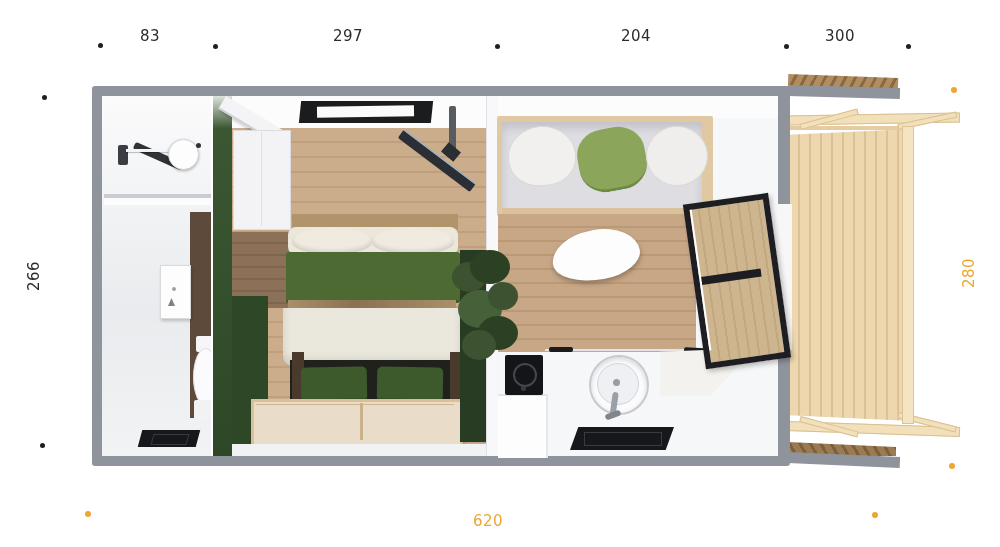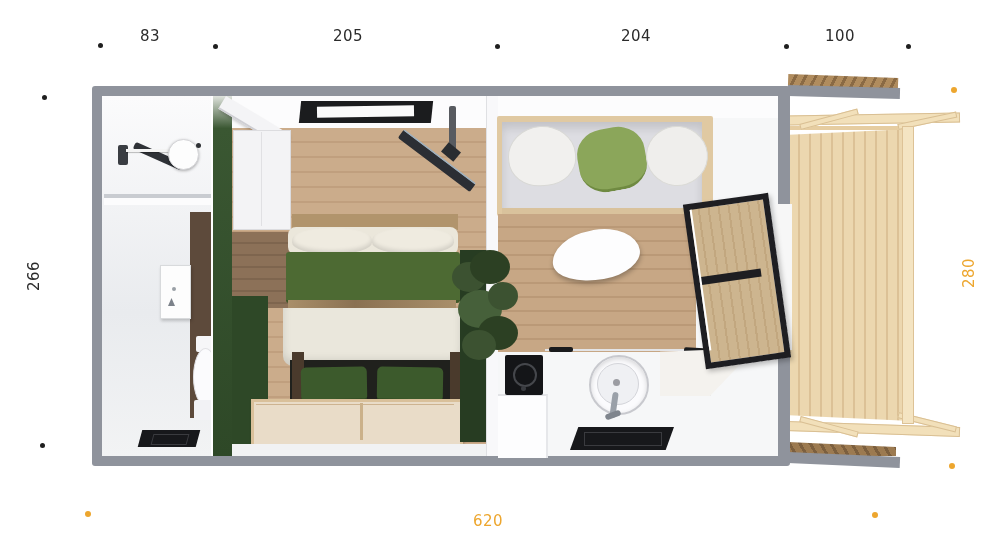--- a/index.html
+++ b/index.html
@@ -169,23 +169,23 @@
   <div class="s" style="left:776px;top:204px;width:16px;height:146px;background:#f7f7f7;"></div>
   <div class="s" style="left:694px;top:198px;width:74px;height:154px;border:6px solid #1e1e22;background:repeating-linear-gradient(90deg,#cdb58f 0 8px,#c2a77f 8px 10px);transform:rotate(-8deg);box-shadow:2px 3px 5px rgba(0,0,0,.25);">
     <div class="s" style="left:0;top:68px;width:62px;height:8px;background:#1e1e22;"></div>
     <div class="s" style="left:0;top:0;width:2px;height:142px;background:#ffffff;"></div>
   </div>
 </div>
 
 <div class="s" style="left:0;top:4px;width:1000px;height:547px;">
 
   <div class="s dim-label" style="left:130px;top:22px;width:40px;">83</div>
-  <div class="s dim-label" style="left:323px;top:22px;width:50px;">205</div>
+  <div class="s dim-label" style="left:323px;top:22px;width:50px;">297</div>
   <div class="s dim-label" style="left:611px;top:22px;width:50px;">204</div>
-  <div class="s dim-label" style="left:815px;top:22px;width:50px;">100</div>
+  <div class="s dim-label" style="left:815px;top:22px;width:50px;">300</div>
 
   <div class="s dot" style="left:98px;top:39px;"></div>
   <div class="s dot" style="left:213px;top:40px;"></div>
   <div class="s dot" style="left:495px;top:40px;"></div>
   <div class="s dot" style="left:784px;top:40px;"></div>
   <div class="s dot" style="left:906px;top:40px;"></div>
 
   <div class="s dim-label v-label" style="left:14px;top:262px;width:40px;">266</div>
   <div class="s dot" style="left:42px;top:91px;"></div>
   <div class="s dot" style="left:40px;top:439px;"></div>

